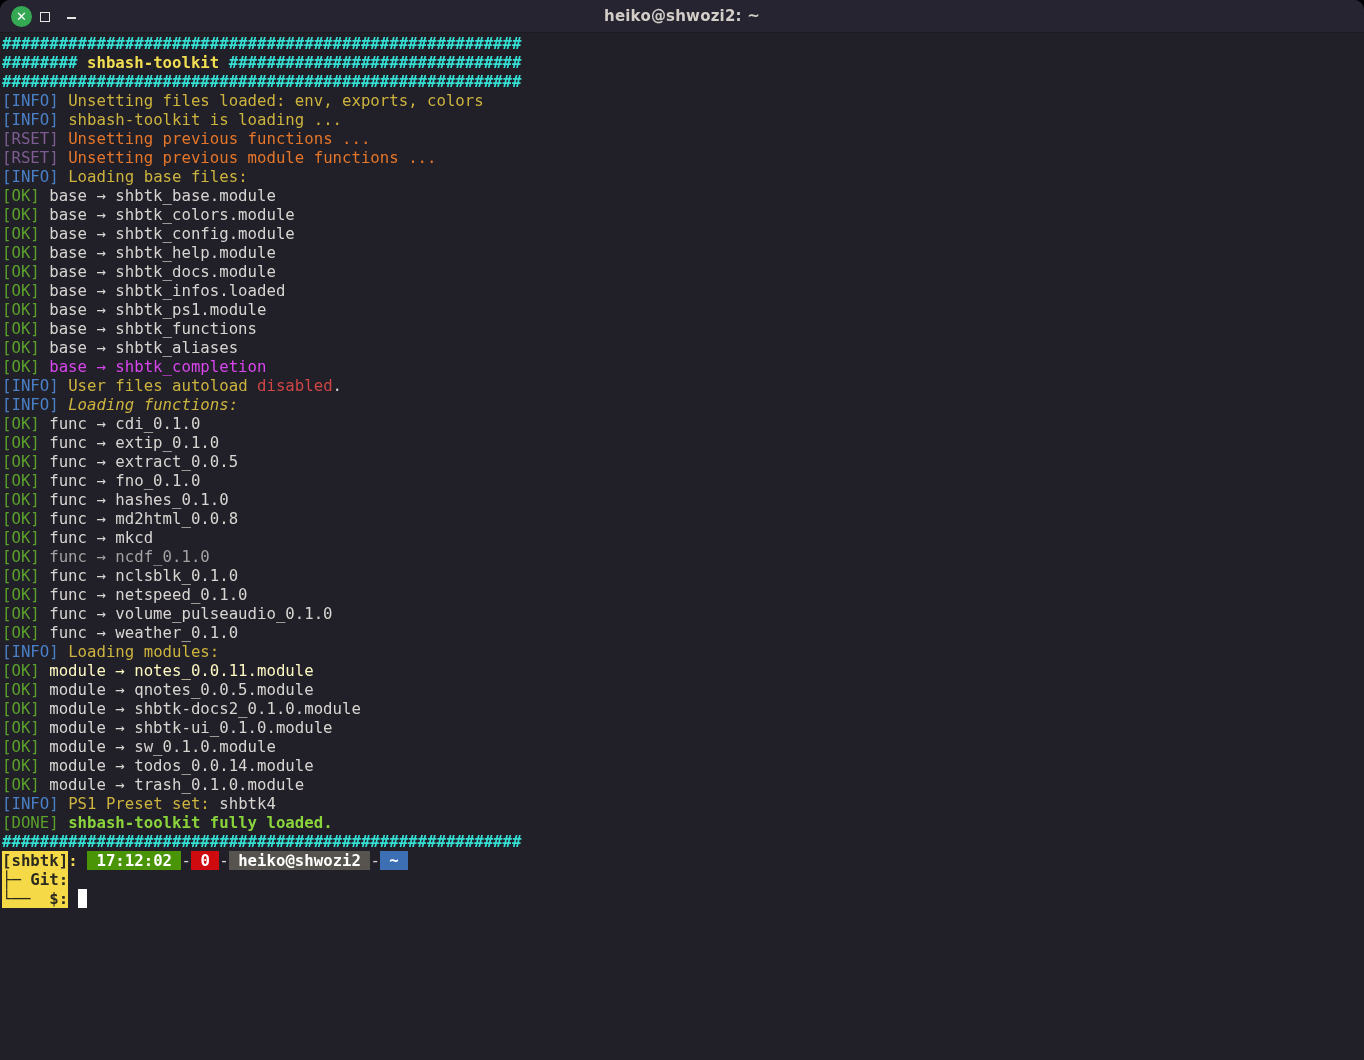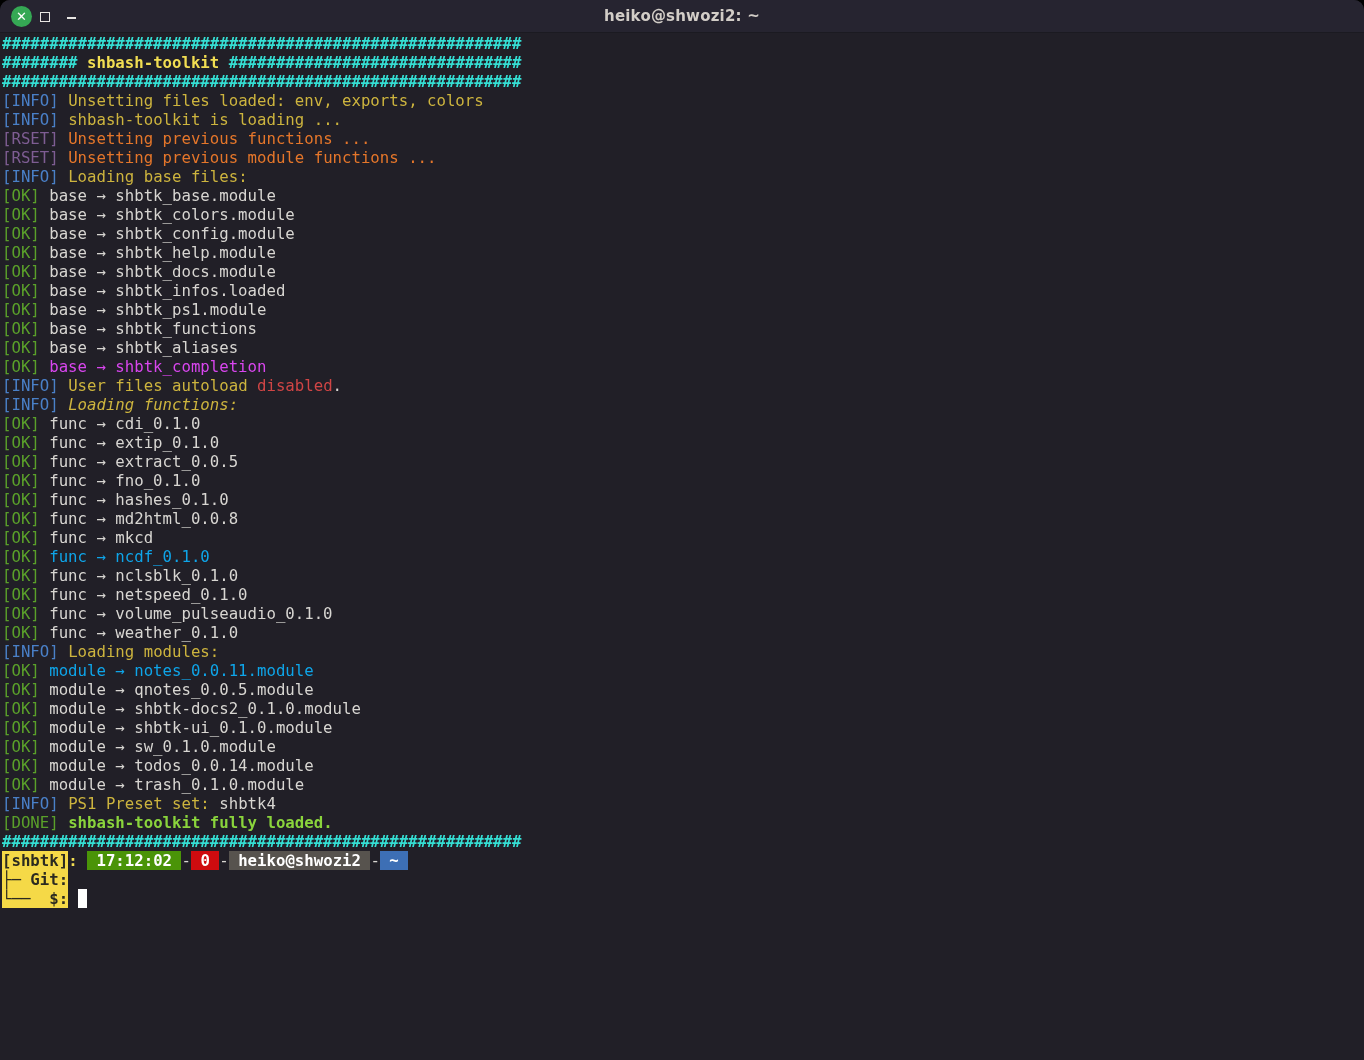--- a/index.html
+++ b/index.html
@@ -109,27 +109,27 @@
       <div class="line"><span style="color: rgb(90, 160, 42);">[OK]</span><span style="color: #d946ef;"> base → shbtk_completion</span></div>
       <div class="line"><span style="color: rgb(74, 128, 200);">[INFO]</span><span style="color: rgb(216, 214, 210);"> </span><span style="color: rgb(205, 180, 62);">User files autoload </span><span style="color: rgb(208, 69, 69);">disabled</span><span style="color: rgb(216, 214, 210);">.</span></div>
       <div class="line"><span style="color: rgb(74, 128, 200);">[INFO]</span><span style="color: rgb(216, 214, 210);"> </span><span style="color: rgb(205, 180, 62); font-style: italic;">Loading functions:</span></div>
       <div class="line"><span style="color: rgb(90, 160, 42);">[OK]</span><span style="color: rgb(216, 214, 210);"> func → cdi_0.1.0</span></div>
       <div class="line"><span style="color: rgb(90, 160, 42);">[OK]</span><span style="color: rgb(216, 214, 210);"> func → extip_0.1.0</span></div>
       <div class="line"><span style="color: rgb(90, 160, 42);">[OK]</span><span style="color: rgb(216, 214, 210);"> func → extract_0.0.5</span></div>
       <div class="line"><span style="color: rgb(90, 160, 42);">[OK]</span><span style="color: rgb(216, 214, 210);"> func → fno_0.1.0</span></div>
       <div class="line"><span style="color: rgb(90, 160, 42);">[OK]</span><span style="color: rgb(216, 214, 210);"> func → hashes_0.1.0</span></div>
       <div class="line"><span style="color: rgb(90, 160, 42);">[OK]</span><span style="color: rgb(216, 214, 210);"> func → md2html_0.0.8</span></div>
       <div class="line"><span style="color: rgb(90, 160, 42);">[OK]</span><span style="color: rgb(216, 214, 210);"> func → mkcd</span></div>
-      <div class="line"><span style="color: rgb(90, 160, 42);">[OK]</span><span style="color: #0ea5e9;"> func → ncdf_0.1.0</span></div>
+      <div class="line"><span style="color: rgb(90, 160, 42);">[OK]</span><span style="color: #a3a3a3;"> func → ncdf_0.1.0</span></div>
       <div class="line"><span style="color: rgb(90, 160, 42);">[OK]</span><span style="color: rgb(216, 214, 210);"> func → nclsblk_0.1.0</span></div>
       <div class="line"><span style="color: rgb(90, 160, 42);">[OK]</span><span style="color: rgb(216, 214, 210);"> func → netspeed_0.1.0</span></div>
       <div class="line"><span style="color: rgb(90, 160, 42);">[OK]</span><span style="color: rgb(216, 214, 210);"> func → volume_pulseaudio_0.1.0</span></div>
       <div class="line"><span style="color: rgb(90, 160, 42);">[OK]</span><span style="color: rgb(216, 214, 210);"> func → weather_0.1.0</span></div>
       <div class="line"><span style="color: rgb(74, 128, 200);">[INFO]</span><span style="color: rgb(216, 214, 210);"> </span><span style="color: rgb(205, 180, 62);">Loading modules:</span></div>
-      <div class="line"><span style="color: rgb(90, 160, 42);">[OK]</span><span style="color: #0ea5e9;"> module → notes_0.0.11.module</span></div>
+      <div class="line"><span style="color: rgb(90, 160, 42);">[OK]</span><span style="color: #fef9c3;"> module → notes_0.0.11.module</span></div>
       <div class="line"><span style="color: rgb(90, 160, 42);">[OK]</span><span style="color: rgb(216, 214, 210);"> module → qnotes_0.0.5.module</span></div>
       <div class="line"><span style="color: rgb(90, 160, 42);">[OK]</span><span style="color: rgb(216, 214, 210);"> module → shbtk-docs2_0.1.0.module</span></div>
       <div class="line"><span style="color: rgb(90, 160, 42);">[OK]</span><span style="color: rgb(216, 214, 210);"> module → shbtk-ui_0.1.0.module</span></div>
       <div class="line"><span style="color: rgb(90, 160, 42);">[OK]</span><span style="color: rgb(216, 214, 210);"> module → sw_0.1.0.module</span></div>
       <div class="line"><span style="color: rgb(90, 160, 42);">[OK]</span><span style="color: rgb(216, 214, 210);"> module → todos_0.0.14.module</span></div>
       <div class="line"><span style="color: rgb(90, 160, 42);">[OK]</span><span style="color: rgb(216, 214, 210);"> module → trash_0.1.0.module</span></div>
       <div class="line"><span style="color: rgb(74, 128, 200);">[INFO]</span><span style="color: rgb(216, 214, 210);"> </span><span style="color: rgb(205, 180, 62);">PS1 Preset set:</span><span style="color: rgb(216, 214, 210);"> shbtk4</span></div>
       <div class="line"><span style="color: rgb(90, 160, 42);">[DONE]</span><span style="color: rgb(216, 214, 210);"> </span><span style="color: rgb(138, 212, 60); font-weight: bold;">shbash-toolkit fully loaded.</span></div>
       <div class="line"><span style="color: rgb(53, 223, 212); font-weight: bold;">#######################################################</span></div>
       <div class="line"><span style="color: rgb(43, 42, 32); background-color: rgb(245, 217, 71); font-weight: bold;">[shbtk]</span><span style="color: rgb(242, 222, 82); font-weight: bold;">:</span><span style="color: rgb(216, 214, 210);"> </span><span style="color: rgb(255, 255, 255); background-color: rgb(74, 148, 8); font-weight: bold;"> 17:12:02 </span><span style="color: rgb(216, 214, 210);">-</span><span style="color: rgb(255, 255, 255); background-color: rgb(207, 11, 15); font-weight: bold;"> 0 </span><span style="color: rgb(216, 214, 210);">-</span><span style="color: rgb(255, 255, 255); background-color: rgb(87, 83, 78); font-weight: bold;"> heiko@shwozi2 </span><span style="color: rgb(216, 214, 210);">-</span><span style="color: rgb(255, 255, 255); background-color: rgb(61, 111, 181); font-weight: bold;"> ~ </span></div>

